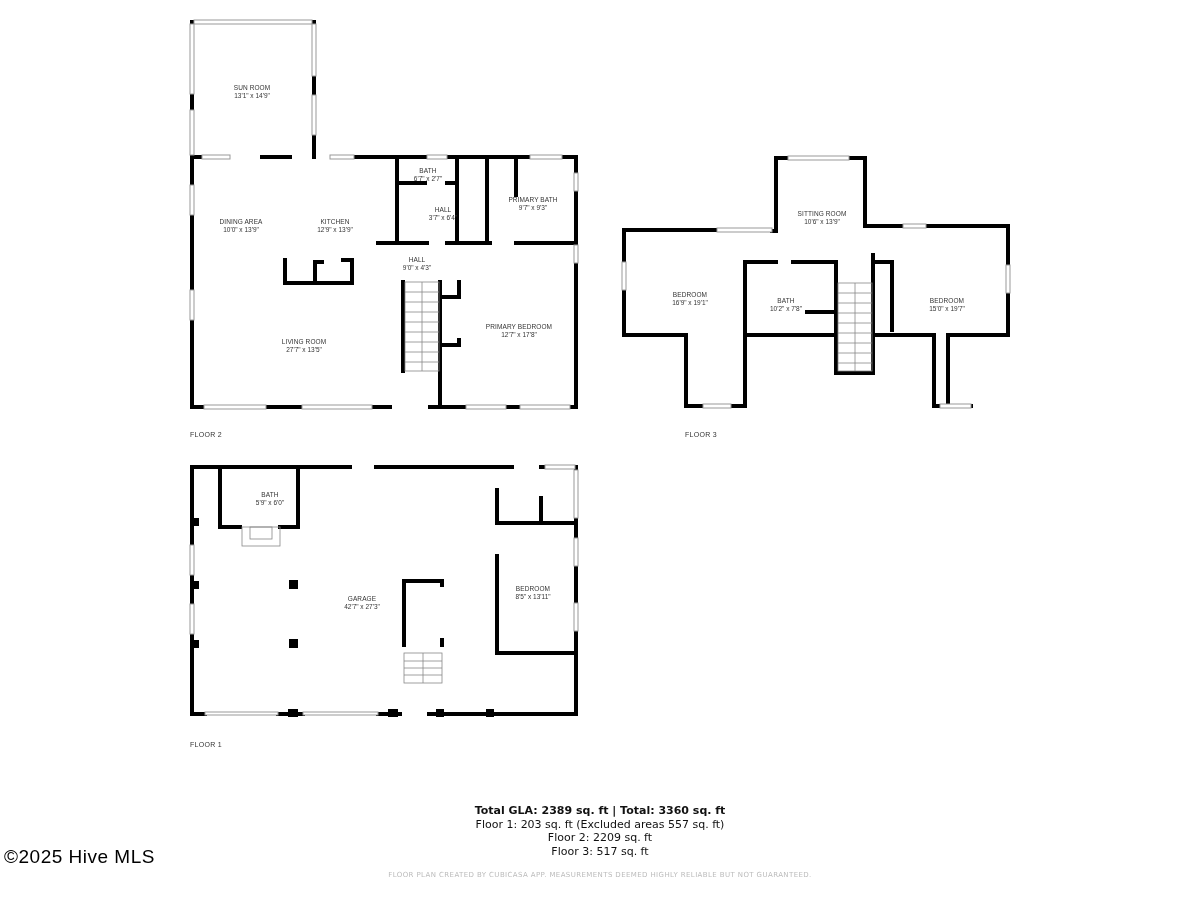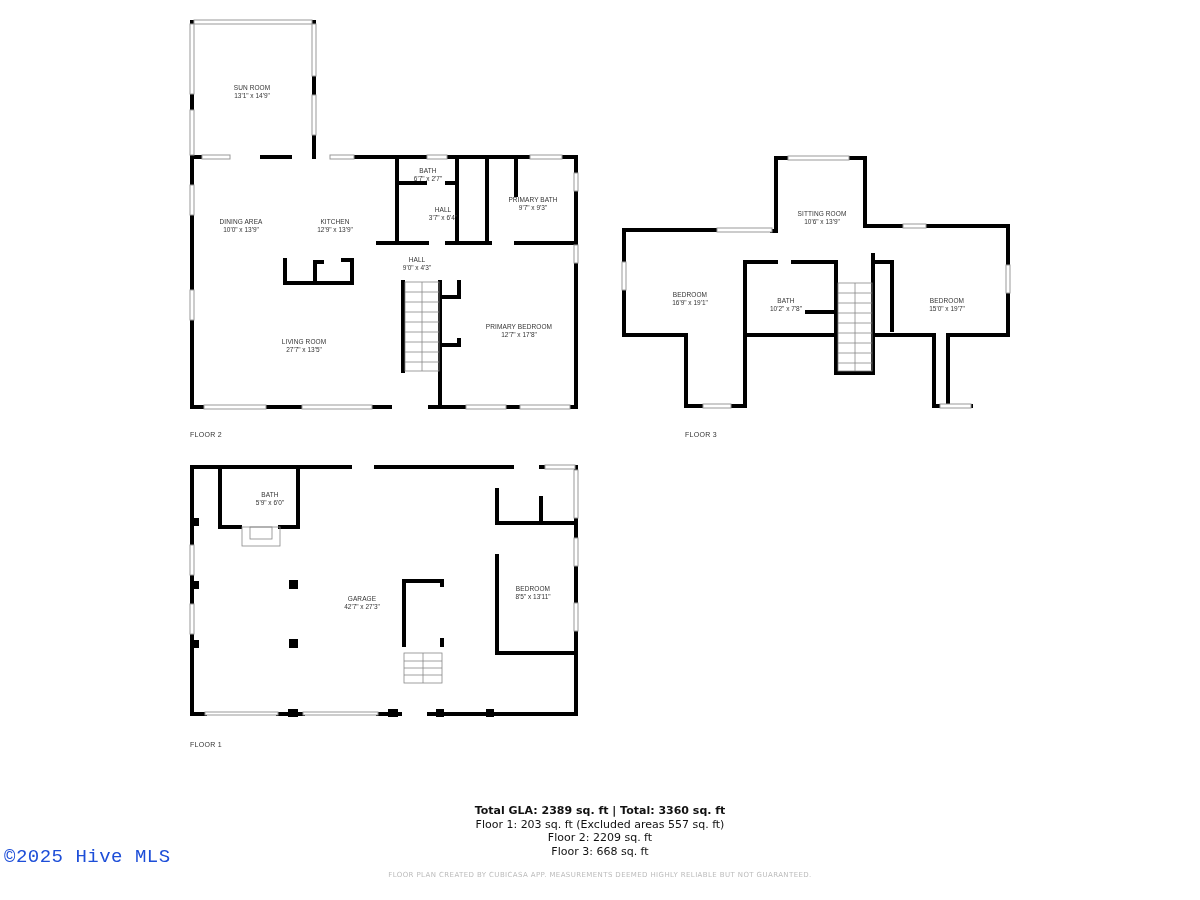--- a/index.html
+++ b/index.html
@@ -4,21 +4,21 @@
 <style>
   html, body { margin:0; padding:0; background:#ffffff; }
   body { width:1200px; height:900px; position:relative; overflow:hidden; font-family:"Liberation Sans", sans-serif; color:#222; }
   svg.plan { position:absolute; left:0; top:0; width:1200px; height:900px; }
   .room-label { position:absolute; transform:translate(-50%,-50%); text-align:center; font-size:6.5px; line-height:8px; color:#333; white-space:nowrap; font-family:"Liberation Sans", sans-serif; }
   .room-label .name { display:block; letter-spacing:0.1px; }
   .room-label .dim { display:block; }
   .floor-label { position:absolute; font-size:7px; color:#333; letter-spacing:0.3px; }
   .summary { position:absolute; left:0; width:1200px; top:804px; text-align:center; font-family:"DejaVu Sans", sans-serif; font-size:11px; line-height:13.5px; color:#111; }
   .summary .bold { font-weight:bold; }
-  .watermark { position:absolute; left:4px; top:846px; font-family:Liberation Mono, monospace; font-size:19px; color:#1d4ed8; letter-spacing:0.5px; }
+  .watermark { position:absolute; left:4px; top:846px; font-family:Liberation Sans, sans-serif; font-size:19px; color:#000000; letter-spacing:0.5px; }
   .disclaimer { position:absolute; left:0; width:1200px; top:871px; text-align:center; font-family:"DejaVu Sans", sans-serif; font-size:7px; color:#bbbbbb; letter-spacing:0.4px; }
 </style>
 </head>
 <body>
 
 <svg class="plan" viewBox="0 0 1200 900" xmlns="http://www.w3.org/2000/svg">
   <defs>
     <pattern id="win" width="6" height="6" patternUnits="userSpaceOnUse">
         <rect width="6" height="6" fill="#fff"></rect>
       </pattern>
@@ -247,17 +247,17 @@
 <div class="room-label" style="left:533px;top:593px">
   <span class="name">BEDROOM</span>
   <span class="dim">8'5" x 13'11"</span>
 </div>
 <div class="floor-label" style="left:190px;top:741px">FLOOR 1</div>
 
 <div class="summary">
   <div class="bold">Total GLA: 2389 sq. ft | Total: 3360 sq. ft</div>
   <div>Floor 1: 203 sq. ft (Excluded areas 557 sq. ft)</div>
   <div>Floor 2: 2209 sq. ft</div>
-  <div>Floor 3: 668 sq. ft</div>
+  <div>Floor 3: 517 sq. ft</div>
 </div>
 
 <div class="watermark">©2025 Hive MLS</div>
 <div class="disclaimer">FLOOR PLAN CREATED BY CUBICASA APP. MEASUREMENTS DEEMED HIGHLY RELIABLE BUT NOT GUARANTEED.</div>
 
 </body></html>

